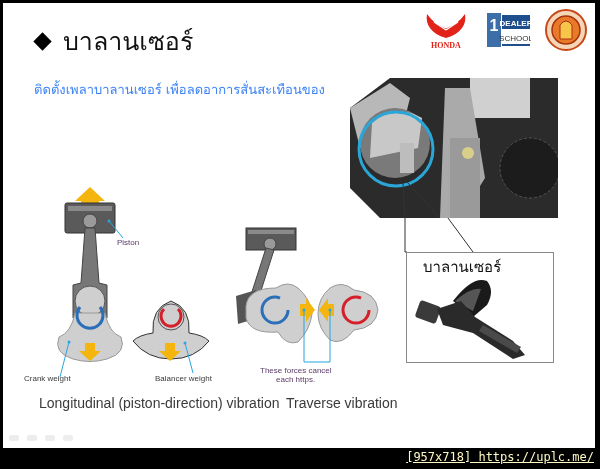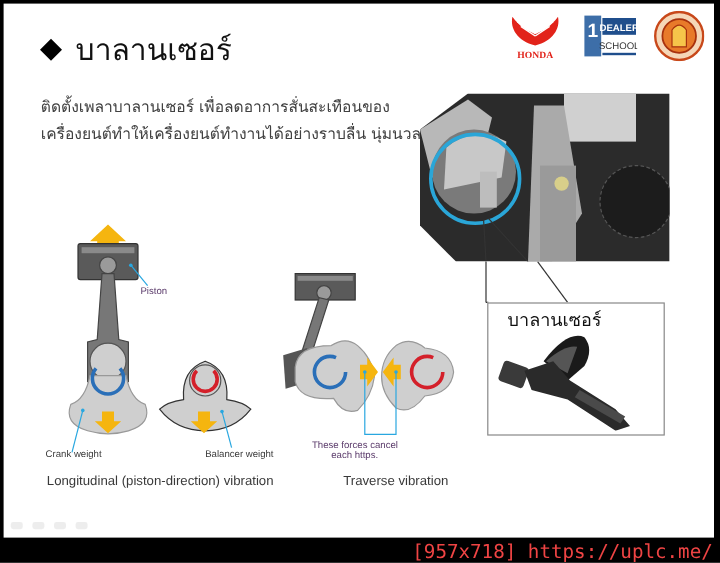--- a/index.html
+++ b/index.html
@@ -2,30 +2,30 @@
 <html><head>
 <meta charset="utf-8">
 <style>
   html, body { margin:0; padding:0; }
   body { width:600px; height:469px; background:#000; position:relative; overflow:hidden;
          font-family:"DejaVu Sans", "Liberation Sans", sans-serif; }
   .slide { position:absolute; left:3px; top:3px; width:592px; height:445px; background:#fff; overflow:hidden; }
   .title { position:absolute; left:33px; top:18px; font-size:25px; color:#111; display:flex; align-items:center; gap:10px; }
   .title .diamond { width:13px; height:13px; background:#000; transform:rotate(45deg); display:inline-block; margin-right:4px; }
   .logos { position:absolute; right:8px; top:6px; display:flex; gap:14px; align-items:center; }
-  .body-text { position:absolute; left:31px; top:75px; font-size:13px; line-height:23px; color:#404040; width:330px; }
+  .body-text { position:absolute; left:31px; top:75px; font-size:13px; line-height:23px; color:#3b82f6; width:330px; }
   .lbl { position:absolute; font-family:"Liberation Sans", sans-serif; font-size:8px; color:#3a3a3a; white-space:nowrap; }
   .lbl.purple { color:#5a3a6a; }
-  .caption { position:absolute; font-family:"Liberation Sans", sans-serif; font-size:11px; color:#3a3a3a; white-space:nowrap; }
+  .caption { position:absolute; font-family:"Liberation Sans", sans-serif; font-size:14px; color:#3a3a3a; white-space:nowrap; }
   .photo { position:absolute; left:347px; top:75px; width:208px; height:140px; }
   .callout-box { position:absolute; left:403px; top:249px; width:146px; height:109px; border:1px solid #888; background:#fff; }
   .callout-label { position:absolute; left:16px; top:2px; font-size:15px; color:#111; }
   .nav-icons { position:absolute; left:6px; top:432px; display:flex; gap:8px; opacity:0.25; }
   .nav-icons span { width:10px; height:6px; background:#bbb; display:block; border-radius:2px; }
-  .watermark { position:absolute; right:6px; top:450px; color:#ef4444; font-family:"DejaVu Sans Mono", monospace; font-size:16px; }
+  .watermark { position:absolute; right:6px; top:450px; color:#fef9c3; font-family:"DejaVu Sans Mono", monospace; font-size:12px;text-decoration:underline; }
 </style>
 </head>
 <body>
 
 <div class="slide">
 
   <div class="title">
     <span class="diamond"></span>
     <span>บาลานเซอร์</span>
   </div>
@@ -46,21 +46,20 @@
     </svg>
     <svg width="42" height="42" viewBox="0 0 42 42">
       <circle cx="21" cy="21" r="20" fill="#f5d7b8" stroke="#c8481a" stroke-width="2"></circle>
       <circle cx="21" cy="21" r="14" fill="#e87a2a" stroke="#a8320e" stroke-width="1.5"></circle>
       <path d="M15 30 L15 16 Q21 8 27 16 L27 30 Z" fill="#f6c54a" stroke="#a8320e" stroke-width="1"></path>
     </svg>
   </div>
 
   <div class="body-text">
     <div>ติดตั้งเพลาบาลานเซอร์ เพื่อลดอาการสั่นสะเทือนของ</div>
-    <div>เครื่องยนต์ทำให้เครื่องยนต์ทำงานได้อย่างราบลื่น นุ่มนวล</div>
   </div>
 
   <svg style="position:absolute;left:20px;top:180px" width="210" height="200" viewBox="0 0 210 200">
 
     <path d="M58 28 L58 18 L52 18 L67 4 L82 18 L76 18 L76 28 Z" fill="#f5b50f"></path>
 
     <rect x="42" y="20" width="50" height="30" rx="2" fill="#5a5a5a" stroke="#333"></rect>
     <rect x="45" y="23" width="44" height="5" fill="#8a8a8a"></rect>
     <circle cx="67" cy="38" r="7" fill="#9a9a9a" stroke="#444"></circle>
 
@@ -79,22 +78,22 @@
     <path d="M142 160 L152 160 L152 168 L158 168 L147 178 L136 168 L142 168 Z" fill="#f5b50f"></path>
 
     <line x1="86" y1="38" x2="100" y2="55" stroke="#29a7e0" stroke-width="1"></line>
     <circle cx="86" cy="38" r="1.5" fill="#29a7e0"></circle>
     <line x1="46" y1="159" x2="37" y2="194" stroke="#29a7e0" stroke-width="1"></line>
     <circle cx="46" cy="159" r="1.5" fill="#29a7e0"></circle>
     <line x1="162" y1="160" x2="170" y2="190" stroke="#29a7e0" stroke-width="1"></line>
     <circle cx="162" cy="160" r="1.5" fill="#29a7e0"></circle>
   </svg>
   <div class="lbl purple" style="left:114px;top:235px">Piston</div>
-  <div class="lbl" style="left:35px;top:371px">Crank weight</div>
-  <div class="lbl" style="left:168px;top:371px">Balancer weight</div>
+  <div class="lbl" style="left:21px;top:371px">Crank weight</div>
+  <div class="lbl" style="left:152px;top:371px">Balancer weight</div>
   <div class="caption" style="left:36px;top:392px">Longitudinal (piston-direction) vibration</div>
 
   <svg style="position:absolute;left:225px;top:215px" width="170" height="150" viewBox="0 0 170 150">
 
     <rect x="18" y="10" width="50" height="22" fill="#5a5a5a" stroke="#333"></rect>
     <rect x="20" y="12" width="46" height="4" fill="#8a8a8a"></rect>
     <circle cx="42" cy="26" r="6" fill="#9a9a9a" stroke="#444"></circle>
     <path d="M38 30 L22 80 L30 82 L46 32 Z" fill="#777" stroke="#444"></path>
     <path d="M8 78 L28 72 L30 100 L10 106 Z" fill="#555"></path>
 

